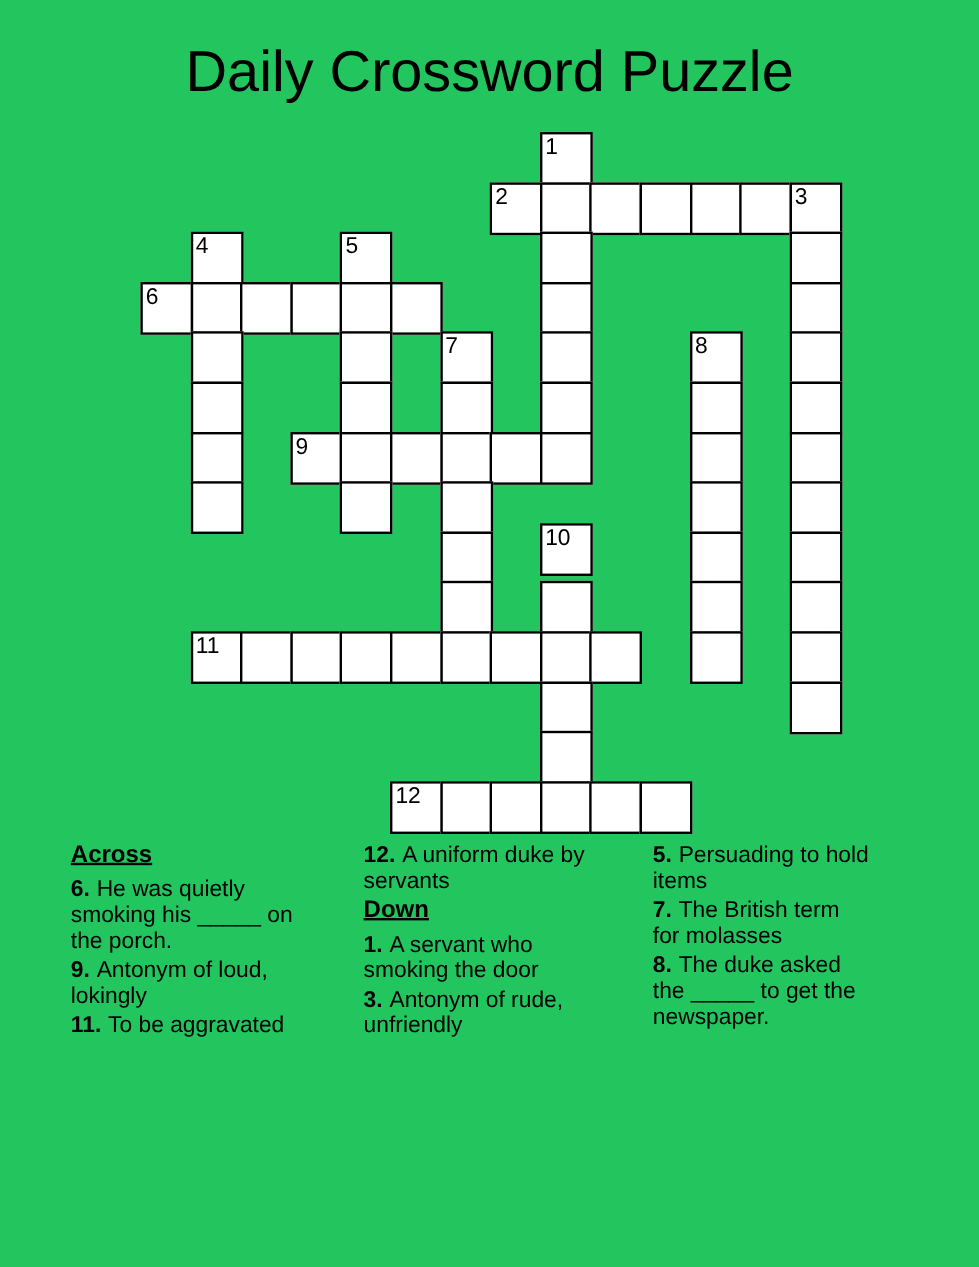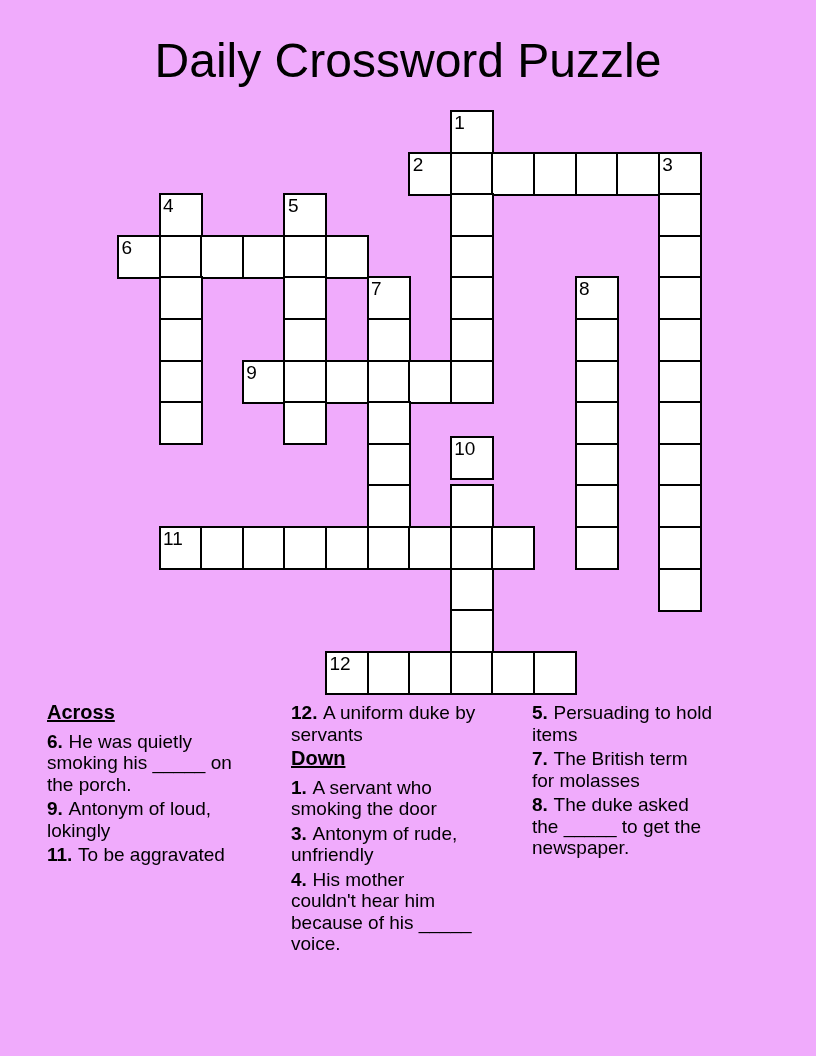--- a/index.html
+++ b/index.html
@@ -1,33 +1,33 @@
 <!DOCTYPE html>
 <html><head>
 <meta charset="utf-8">
 <style>
   html,body{margin:0;padding:0;background:#fff;}
   .page{
-    position:relative;width:816px;height:1056px;background:#f0abfc;
+    position:relative;width:816px;height:1056px;background:#22c55e;
     font-family:"Liberation Sans",sans-serif;color:#000;overflow:hidden;
   }
   .page-title{
     position:absolute;top:34px;left:0;width:816px;text-align:center;
     font-size:48px;line-height:1.12;color:#000;
   }
   .grid{position:absolute;left:117px;top:110px;}
   .cell{
     position:absolute;width:44.1px;height:44.1px;box-sizing:border-box;
     border:2.5px solid #000;background:#fff;
   }
   .cellnum{
     position:absolute;top:0px;left:2.5px;font-size:19px;line-height:1.12;color:#000;
   }
   .clue-col{
-    position:absolute;top:702px;font-size:19px;line-height:21.5px;color:#000;
+    position:absolute;top:702px;font-size:19px;line-height:21.5px;color:#000;margin-left:12px;
   }
   .clue-col p{margin:0 0 3px 0;padding:0;}
   p.clue-heading{
     font-weight:bold;text-decoration:underline;margin:0 0 7px 0;font-size:20px;
   }
   .clue-num{font-weight:bold;margin-right:0.3em;}
   .clue-text{white-space:pre-line;}
   #clue-col-1{left:47px;width:242px;}
   #clue-col-2{left:291px;width:239px;}
   #clue-col-3{left:532px;width:242px;}
@@ -147,24 +147,20 @@
       <p class="clue"><span class="clue-num">11.</span><span class="clue-text">To be aggravated</span></p>
     </div>
   <div class="clue-col" id="clue-col-2">
       <p class="clue"><span class="clue-num">12.</span><span class="clue-text">A uniform duke by
 servants</span></p>
       <p class="clue-heading">Down</p>
       <p class="clue"><span class="clue-num">1.</span><span class="clue-text">A servant who
 smoking the door</span></p>
       <p class="clue"><span class="clue-num">3.</span><span class="clue-text">Antonym of rude,
 unfriendly</span></p>
-      <p class="clue"><span class="clue-num">4.</span><span class="clue-text">His mother
-couldn't hear him
-because of his _____
-voice.</span></p>
     </div>
   <div class="clue-col" id="clue-col-3">
       <p class="clue"><span class="clue-num">5.</span><span class="clue-text">Persuading to hold
 items</span></p>
       <p class="clue"><span class="clue-num">7.</span><span class="clue-text">The British term
 for molasses</span></p>
       <p class="clue"><span class="clue-num">8.</span><span class="clue-text">The duke asked
 the _____ to get the
 newspaper.</span></p>
     </div>

